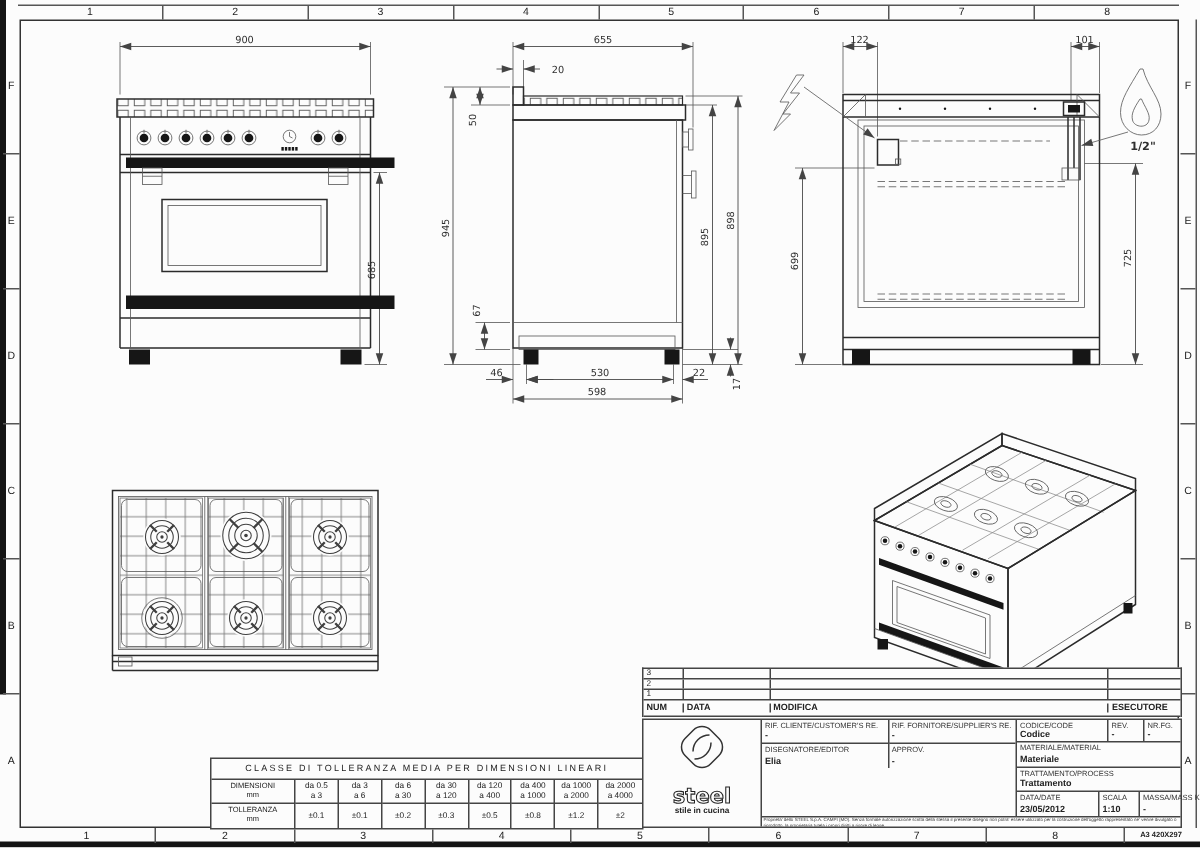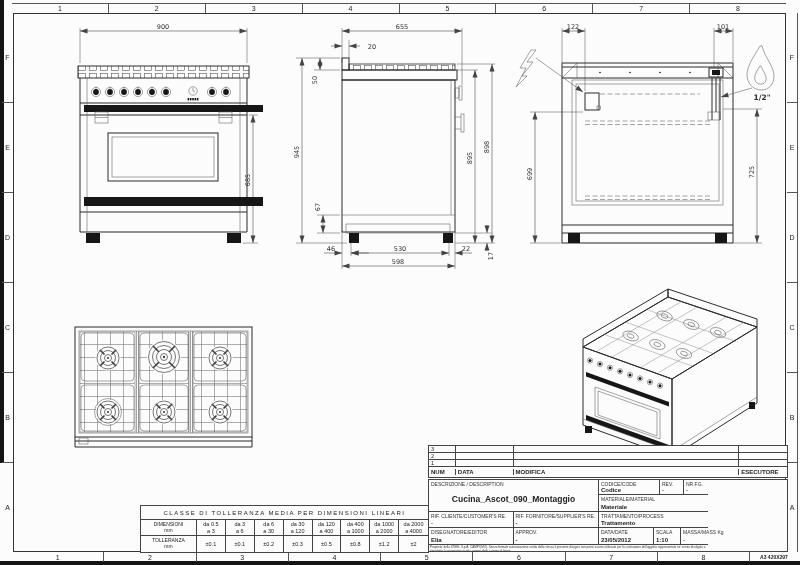--- a/index.html
+++ b/index.html
@@ -468,27 +468,34 @@
       </div>
     <div class="rev-row hdr">
       <div class="rev-c c1">NUM</div>
       <div class="rev-c c2">DATA</div>
       <div class="rev-c c3">MODIFICA</div>
       <div class="rev-c c4">ESECUTORE</div>
     </div>
   </div>
 
   <div class="tb">
+    <div class="tb-logo">
+      <svg width="44" height="40" viewBox="0 0 44 40">
+        <rect x="10" y="4" width="24" height="24" rx="8" transform="rotate(45 22 16)" fill="none" stroke="#333" stroke-width="1"></rect>
+        <path d="M27,8 A11 11 0 0 0 16,19" fill="none" stroke="#333" stroke-width="1"></path>
+        <path d="M17,24 A11 11 0 0 0 28,13" fill="none" stroke="#333" stroke-width="1"></path>
+      </svg>
+      <svg class="logo-word" width="72" height="15" viewBox="0 0 72 15">
+        <text x="36" y="12" text-anchor="middle" font-family="DejaVu Sans, sans-serif" font-weight="bold" font-size="14" fill="#fcfcfc" stroke="#222" stroke-width="0.7">steel</text>
+      </svg>
+      <div class="logo-tag">stile in cucina</div>
+    </div>
     <div class="tb-right-wrap">
       <div class="tb-main">
         <div class="tb-mid">
-          <div class="cell desc-cell">
-            <div class="lab">DESCRIZIONE / DESCRIPTION</div>
-            <div class="desc-val">Cucina_Ascot_090_Montaggio</div>
-          </div>
           <div class="half-row">
             <div class="half">
               <div class="lab">RIF. CLIENTE/CUSTOMER'S RE.</div>
               <div class="val">-</div>
             </div>
             <div class="half">
               <div class="lab">RIF. FORNITORE/SUPPLIER'S RE.</div>
               <div class="val">-</div>
             </div>
           </div>

